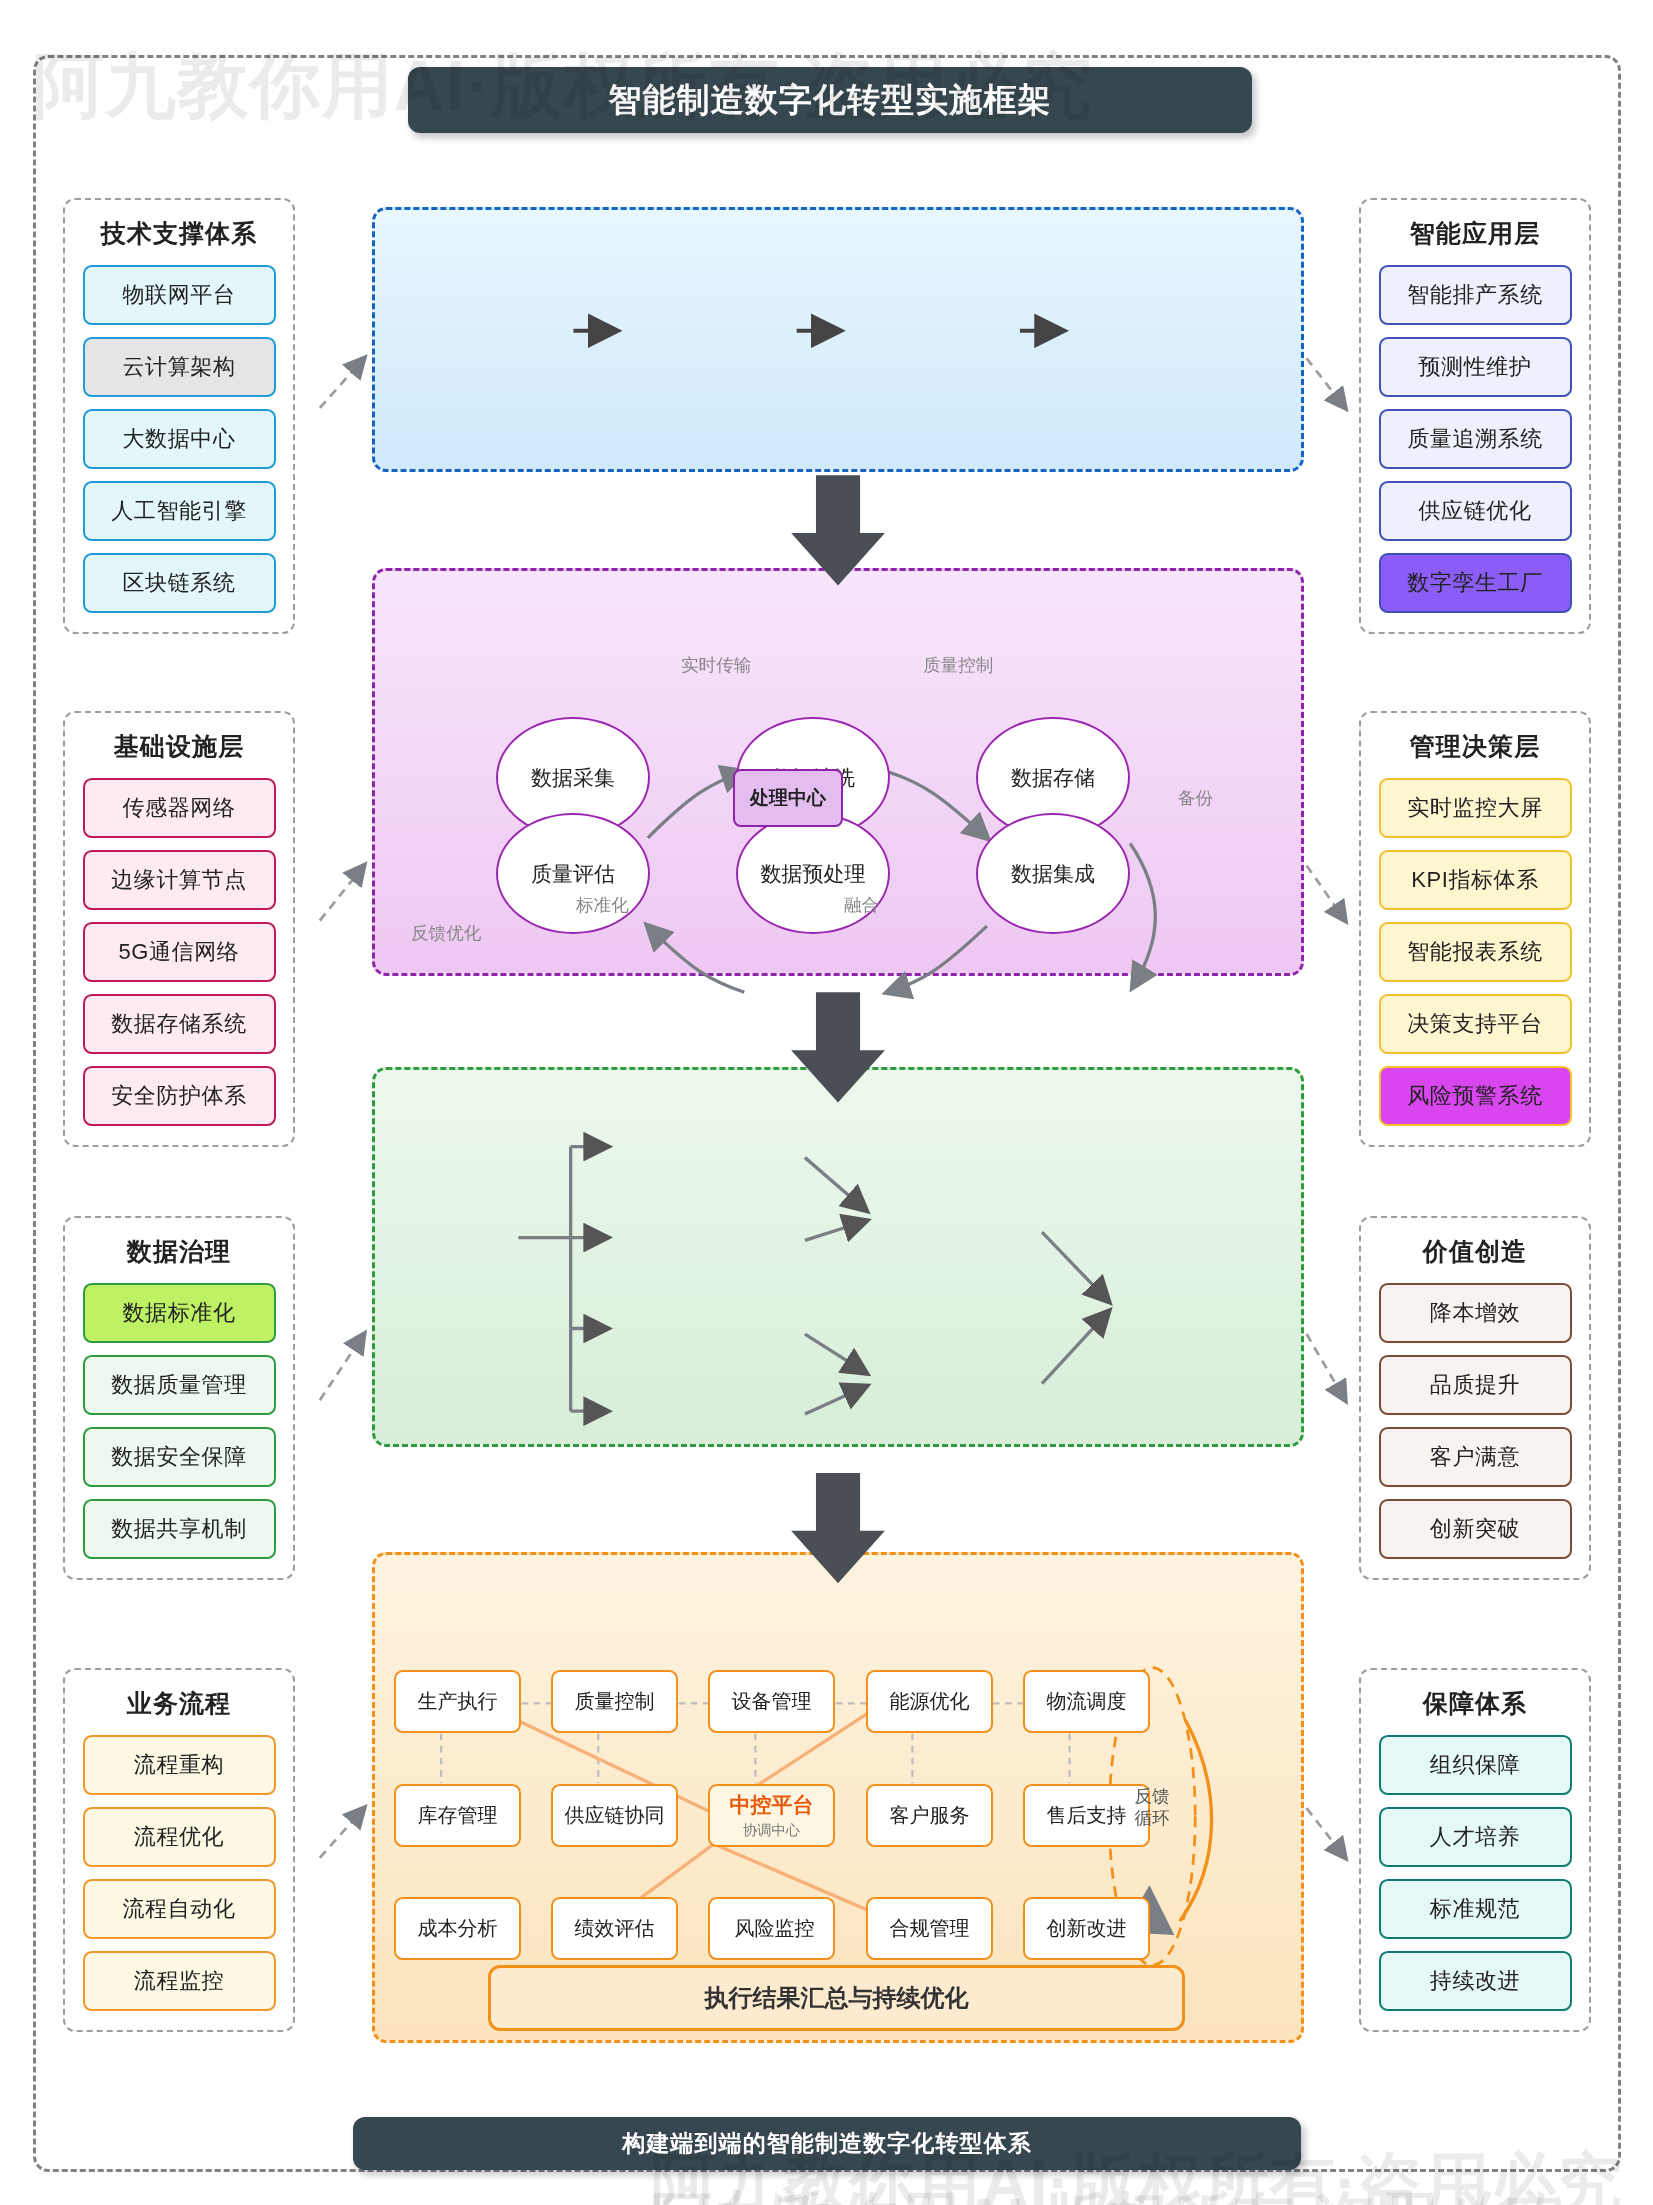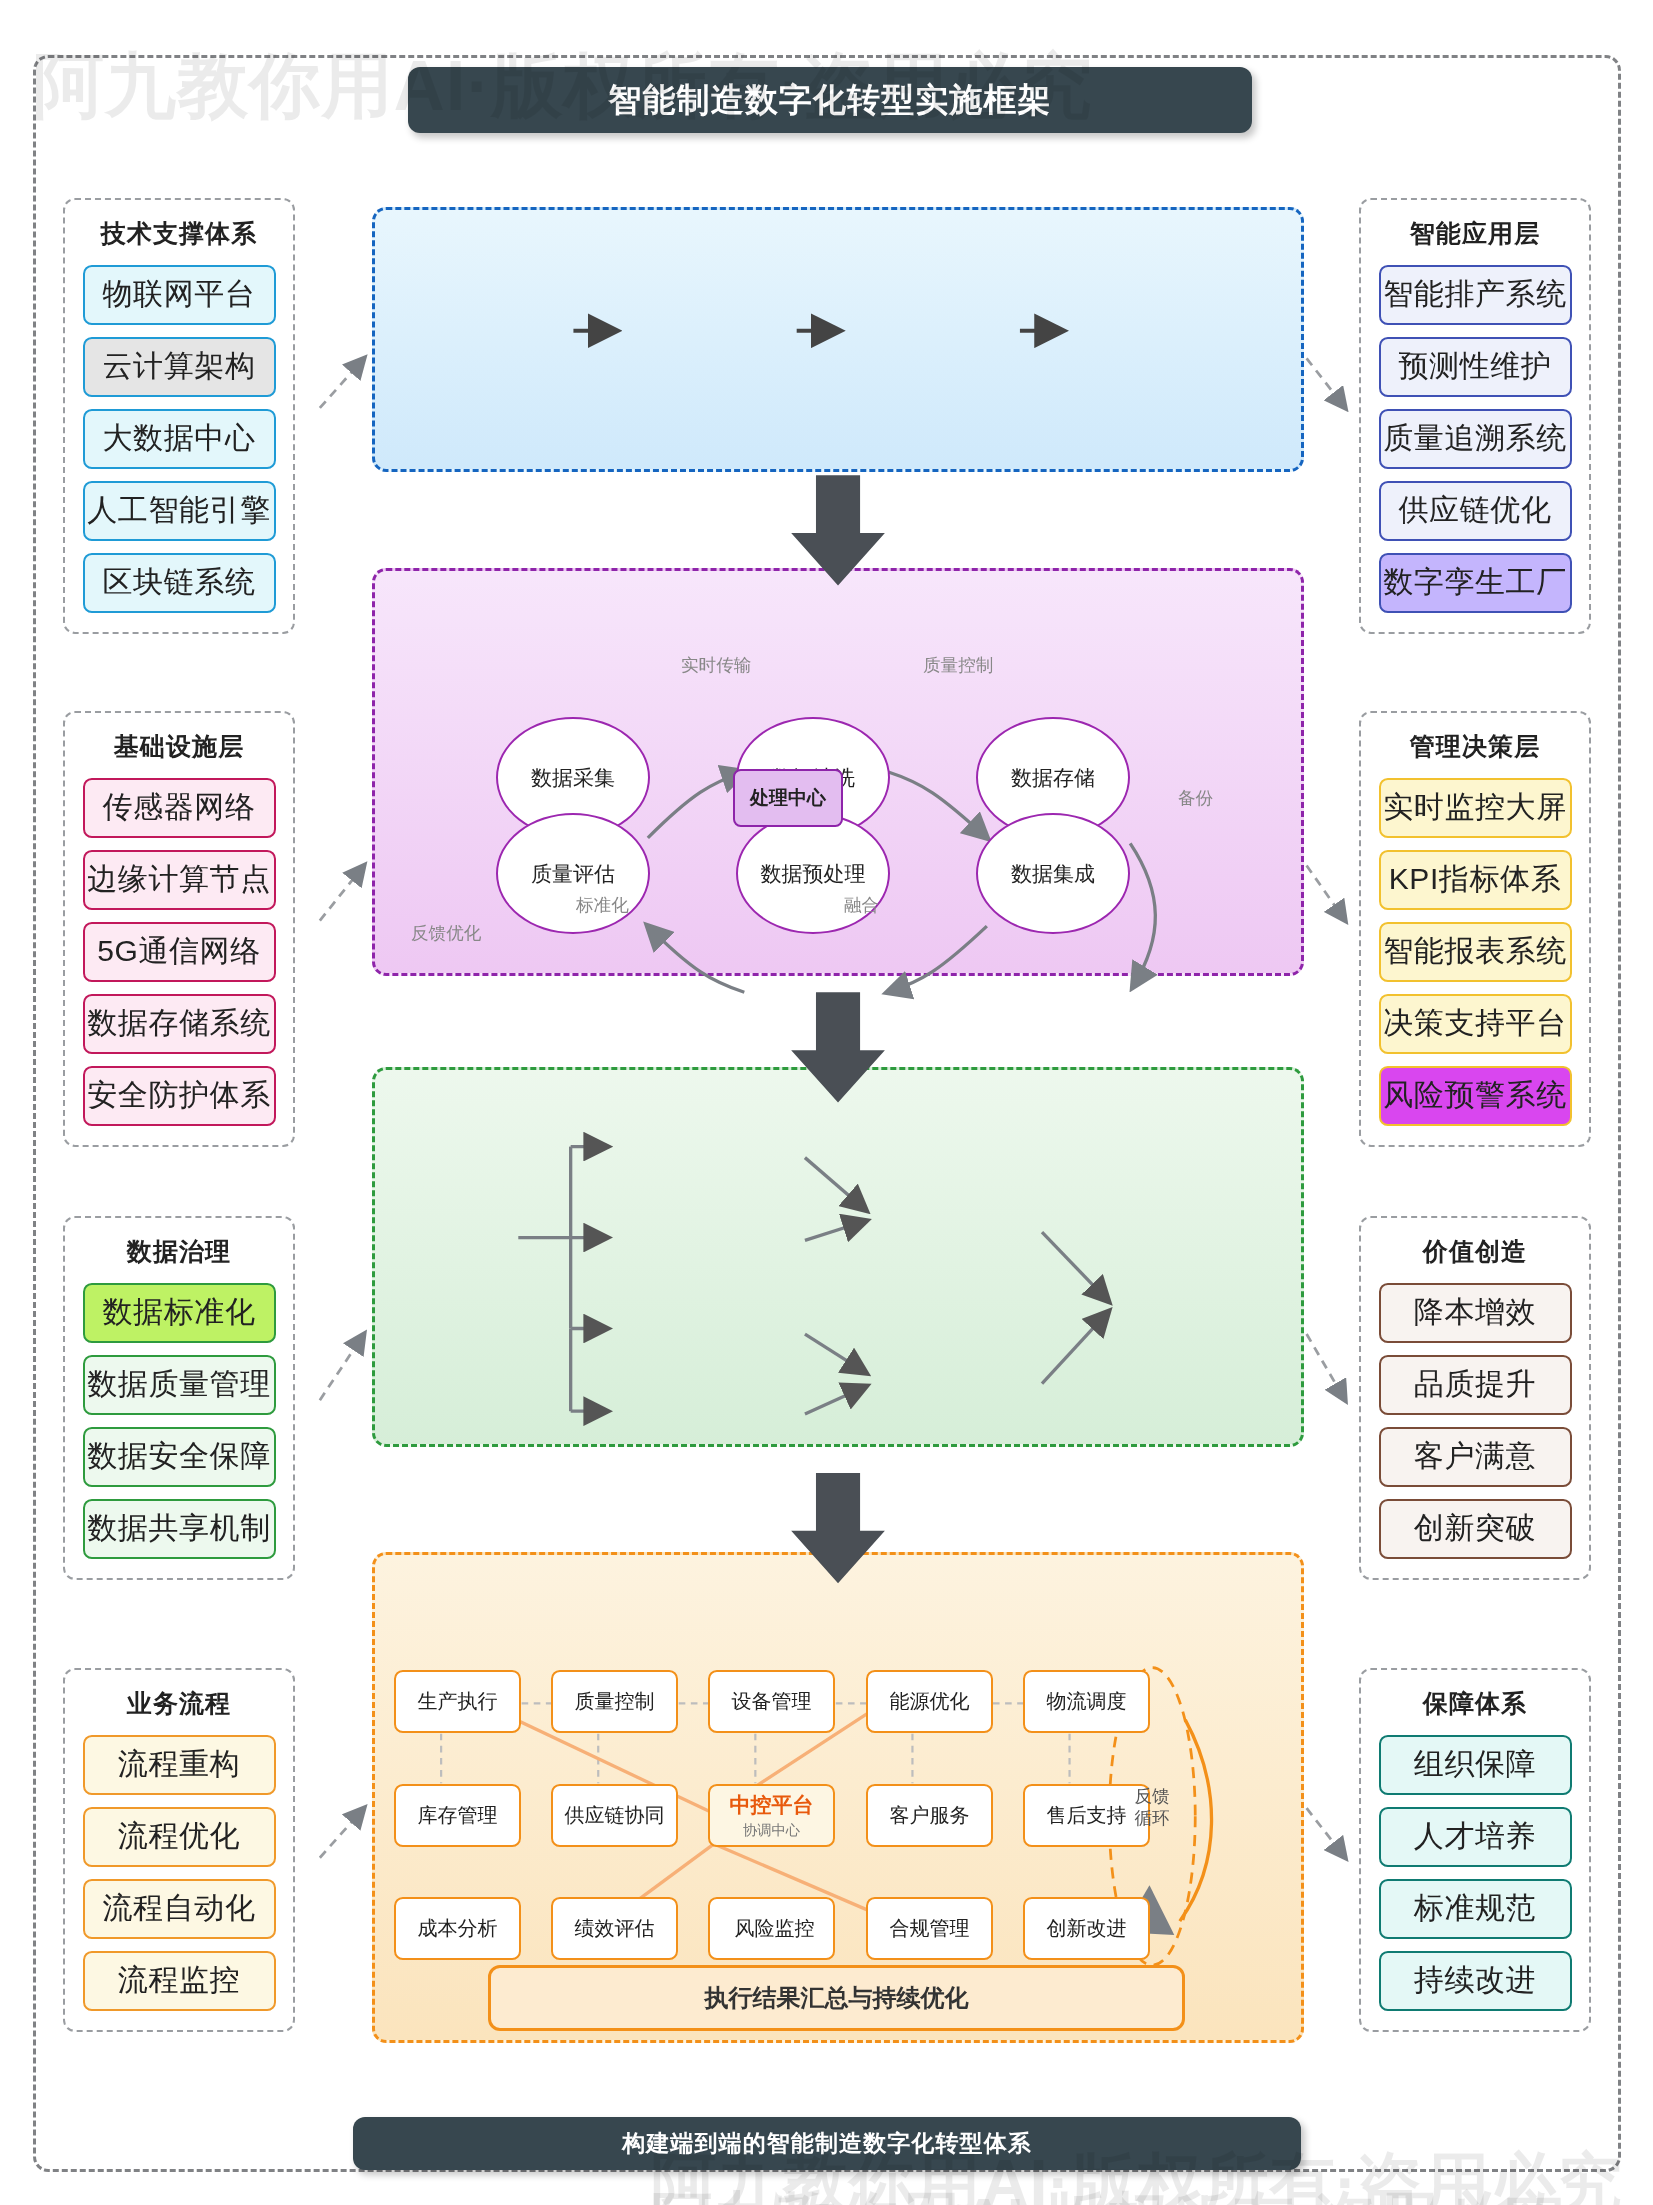--- a/index.html
+++ b/index.html
@@ -42,21 +42,21 @@
     background:transparent; z-index:10;
     display:flex; flex-direction:column; align-items:center;
   }
   .side-panel .panel-title {
     font-size:25px; font-weight:700; color:#222; margin-top:16.5px; margin-bottom:15.4px;
     letter-spacing:1.1px;
   }
   .side-item {
     width:193px; height:60px; margin-bottom:12px; border-radius:8.8px;
     display:flex; align-items:center; justify-content:center;
-    font-size:30px; color:#222; border:2.2px solid; letter-spacing:0.6px;
+    font-size:22px; color:#222; border:2.2px solid; letter-spacing:0.6px;
   }
 
   
   .layer {
     position:absolute; border:3.3px dashed; border-radius:14.3px; z-index:12;
   }
   .layer-title {
     position:absolute; left:0; right:0; text-align:center;
     font-size:27.6px; font-weight:700; letter-spacing:1.1px;
   }
@@ -138,21 +138,21 @@
       <div class="side-item" style="border-color: rgb(240, 153, 42); background: rgb(253, 248, 227);">流程优化</div>
       <div class="side-item" style="border-color: rgb(240, 153, 42); background: rgb(253, 248, 227);">流程自动化</div>
       <div class="side-item" style="border-color: rgb(240, 153, 42); background: rgb(253, 248, 227);">流程监控</div>
     </div>
     <div class="side-panel" style="left: 1359px; top: 198px; width: 232px; height: 436px;">
       <div class="panel-title">智能应用层</div>
       <div class="side-item" style="border-color: rgb(63, 81, 181); background: rgb(238, 241, 251);">智能排产系统</div>
       <div class="side-item" style="border-color: rgb(63, 81, 181); background: rgb(238, 241, 251);">预测性维护</div>
       <div class="side-item" style="border-color: rgb(63, 81, 181); background: rgb(238, 241, 251);">质量追溯系统</div>
       <div class="side-item" style="border-color: rgb(63, 81, 181); background: rgb(238, 241, 251);">供应链优化</div>
-      <div class="side-item" style="border-color: rgb(63, 81, 181); background: #c4b5fd;">数字孪生工厂</div>
+      <div class="side-item" style="border-color: rgb(63, 81, 181); background: #8b5cf6;">数字孪生工厂</div>
     </div>
     <div class="side-panel" style="left: 1359px; top: 711px; width: 232px; height: 436px;">
       <div class="panel-title">管理决策层</div>
       <div class="side-item" style="border-color: rgb(242, 193, 46); background: rgb(253, 246, 207);">实时监控大屏</div>
       <div class="side-item" style="border-color: rgb(242, 193, 46); background: rgb(253, 246, 207);">KPI指标体系</div>
       <div class="side-item" style="border-color: rgb(242, 193, 46); background: rgb(253, 246, 207);">智能报表系统</div>
       <div class="side-item" style="border-color: rgb(242, 193, 46); background: rgb(253, 246, 207);">决策支持平台</div>
       <div class="side-item" style="border-color: rgb(242, 193, 46); background: #d946ef;">风险预警系统</div>
     </div>
     <div class="side-panel" style="left: 1359px; top: 1216px; width: 232px; height: 364px;">

